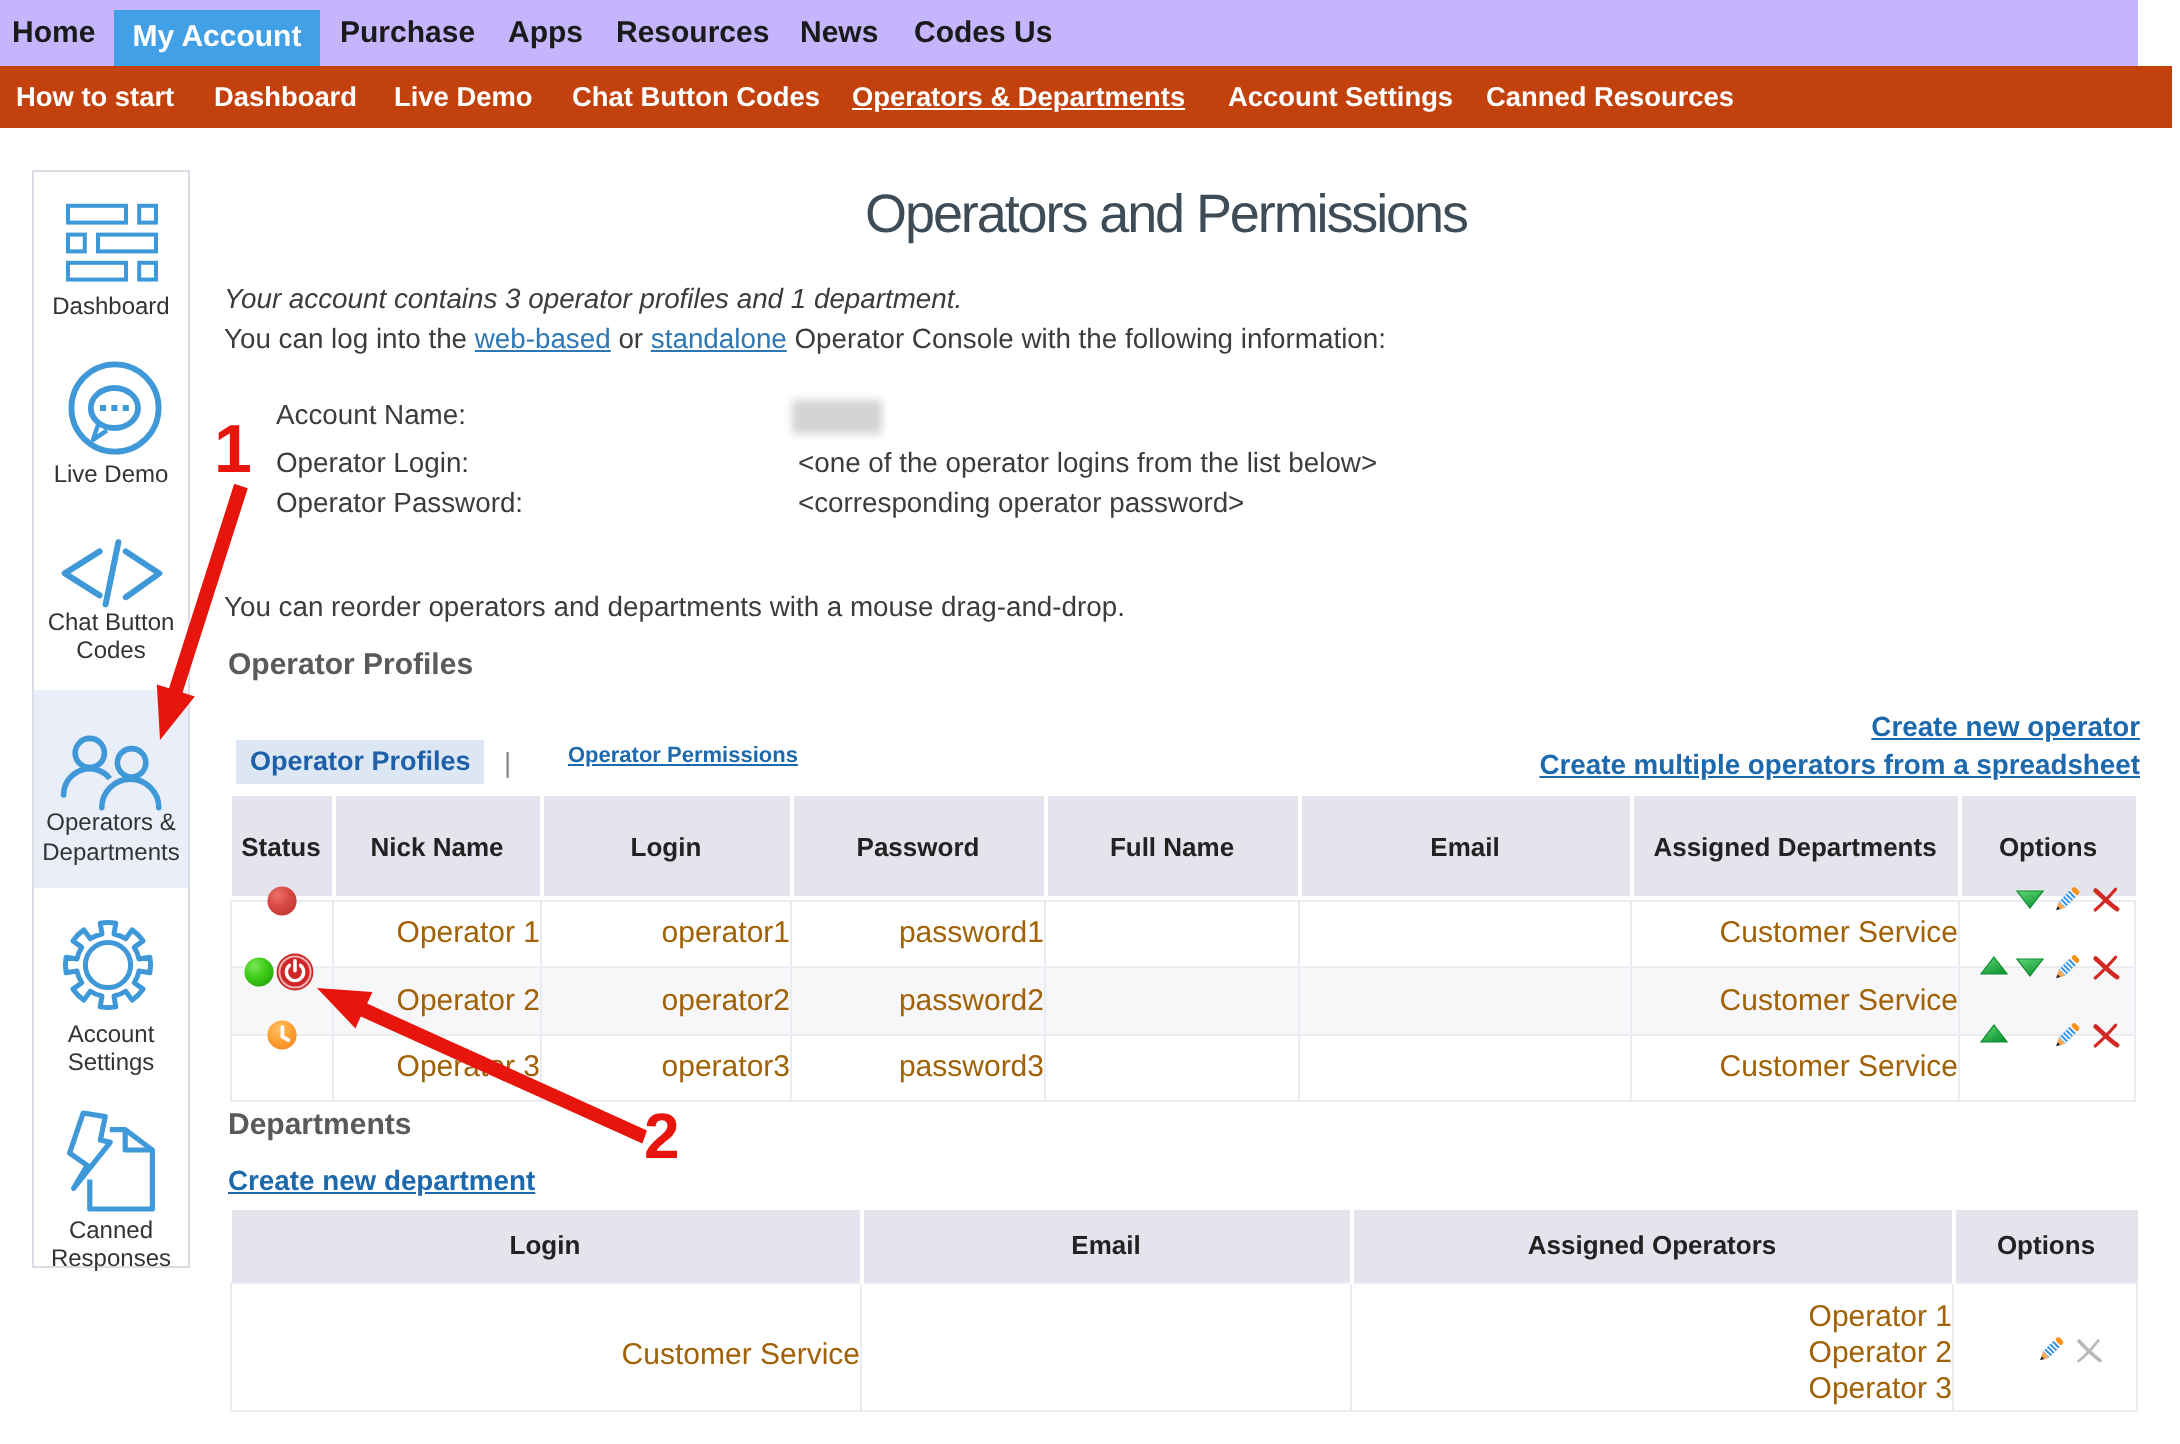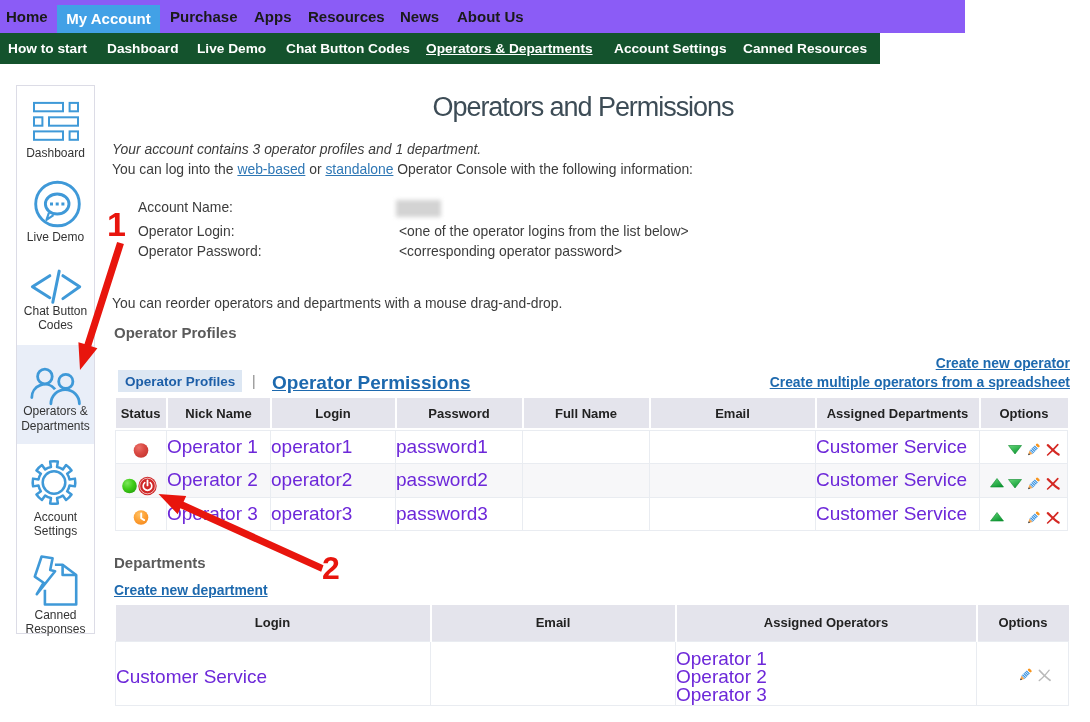--- a/index.html
+++ b/index.html
@@ -1,56 +1,56 @@
 <!DOCTYPE html>
 <html><head>
 <meta charset="utf-8">
 <style>
 * { margin:0; padding:0; box-sizing:border-box; }
 html,body { width:1090px; height:722px; background:#fff; font-family:"Liberation Sans", sans-serif; overflow:hidden; }
 #page { position:relative; width:1090px; height:722px; }
 
 
-#topnav { position:absolute; left:0; top:0; width:965px; height:33px; background:#8b5cf6; }
+#topnav { position:absolute; left:0; top:0; width:1069px; height:33px; background:#c4b5fd; }
 #topnav .item { position:absolute; top:0; height:33px; line-height:33px; font-size:15px; font-weight:bold; color:#1a1a1a; }
 #topnav .tab { position:absolute; left:57px; top:5px; width:103px; height:28px; background:#42a1e6; color:#fff; text-align:center; line-height:28px; font-size:15px; font-weight:bold; }
 
 
-#bluebar { position:absolute; left:0; top:33px; width:880px; height:31px; background:#14532d; }
+#bluebar { position:absolute; left:0; top:33px; width:1086px; height:31px; background:#c2410c; }
 #bluebar .item { position:absolute; top:0; height:31px; line-height:31px; font-size:13.7px; font-weight:bold; color:#fff; }
 
 
 #sidebar { position:absolute; left:16px; top:85px; width:79px; height:549px; border:1px solid #dcdce6; background:#fff; }
 .sideitem { position:absolute; left:17px; width:77px; text-align:center; color:#333; font-size:12px; }
 .sel { background:#e9eef8; }
 
 
 .t { position:absolute; font-size:13.9px; color:#3c3c3c; white-space:nowrap; }
 a.lnk { color:#2e77b5; text-decoration:underline; }
 a.blnk { color:#1d69ae; font-weight:bold; text-decoration:underline; font-size:13.9px; }
 h1#title { position:absolute; top:92px; left:113px; width:940px; text-align:center; font-size:27px; font-weight:400; letter-spacing:-1.05px; color:#3d4c56; }
 
 
 table.grid { border-collapse:collapse; table-layout:fixed; }
 table.grid th { background:#e4e4ec; font-size:13px; font-weight:bold; color:#222; border:none; border-right:2px solid #fff; padding:0; }
 table.grid th:last-child { border-right:none; }
-table.grid td { font-size:19px; color:#6d28d9; text-align:left; border:1px solid #e9ecf1; padding:0; }
+table.grid td { font-size:15px; color:#a16207; text-align:right; border:1px solid #e9ecf1; padding:0; }
 table.grid tr.sp td { border:none; background:#fff; height:2px; padding:0; }
 </style>
 </head>
 <body>
 <div id="page">
   <div id="topnav">
     <span class="item" style="left:6px;">Home</span>
     <span class="tab">My Account</span>
     <span class="item" style="left:170px;">Purchase</span>
     <span class="item" style="left:254px;">Apps</span>
     <span class="item" style="left:308px;">Resources</span>
     <span class="item" style="left:400px;">News</span>
-    <span class="item" style="left:457px;">About Us</span>
+    <span class="item" style="left:457px;">Codes Us</span>
   </div>
   <div id="bluebar">
     <span class="item" style="left:8px;">How to start</span>
     <span class="item" style="left:107px;">Dashboard</span>
     <span class="item" style="left:197px;">Live Demo</span>
     <span class="item" style="left:286px;">Chat Button Codes</span>
     <span class="item" style="left:614px;">Account Settings</span>
     <span class="item" style="left:426px; text-decoration:underline;">Operators &amp; Departments</span>
     <span class="item" style="left:743px;">Canned Resources</span>
   </div>
@@ -127,35 +127,35 @@
 
   <div class="t" style="left:112px; top:295px;">You can reorder operators and departments with a mouse drag-and-drop.</div>
 
   <div class="t" style="left:114px; top:324px; font-weight:bold; color:#5a5a5a; font-size:15px;">Operator Profiles</div>
 
   <a class="blnk" style="position:absolute; right:20px; top:355px;" href="#">Create new operator</a>
   <a class="blnk" style="position:absolute; right:20px; top:374px;" href="#">Create multiple operators from a spreadsheet</a>
 
   <div style="position:absolute; left:118px; top:370px; height:22px; background:#dde7f3; padding:0 7px; line-height:21px;"><span style="font-size:13.5px; font-weight:bold; color:#1d5fa8;">Operator Profiles</span></div>
   <div class="t" style="left:252px; top:373px; color:#888;">|</div>
-  <a class="blnk" style="position:absolute; left:272px; top:372px; font-size:19px;" href="#">Operator Permissions</a>
+  <a class="blnk" style="position:absolute; left:284px; top:372px; font-size:11px;" href="#">Operator Permissions</a>
 
   <table class="grid" id="optable" style="position:absolute; left:115px; top:398px; width:952px;">
     <colgroup>
       <col style="width:51px;">
         <col style="width:104px;">
         <col style="width:125px;">
         <col style="width:127px;">
         <col style="width:127px;">
         <col style="width:166px;">
         <col style="width:164px;">
         <col style="width:88px;">
     </colgroup>
     <tbody>
-        <tr style="height:30px;">
+        <tr style="height:50px;">
       <th>Status</th>
           <th>Nick Name</th>
           <th>Login</th>
           <th>Password</th>
           <th>Full Name</th>
           <th>Email</th>
           <th>Assigned Departments</th>
           <th>Options</th>
     </tr>
     <tr class="sp">

